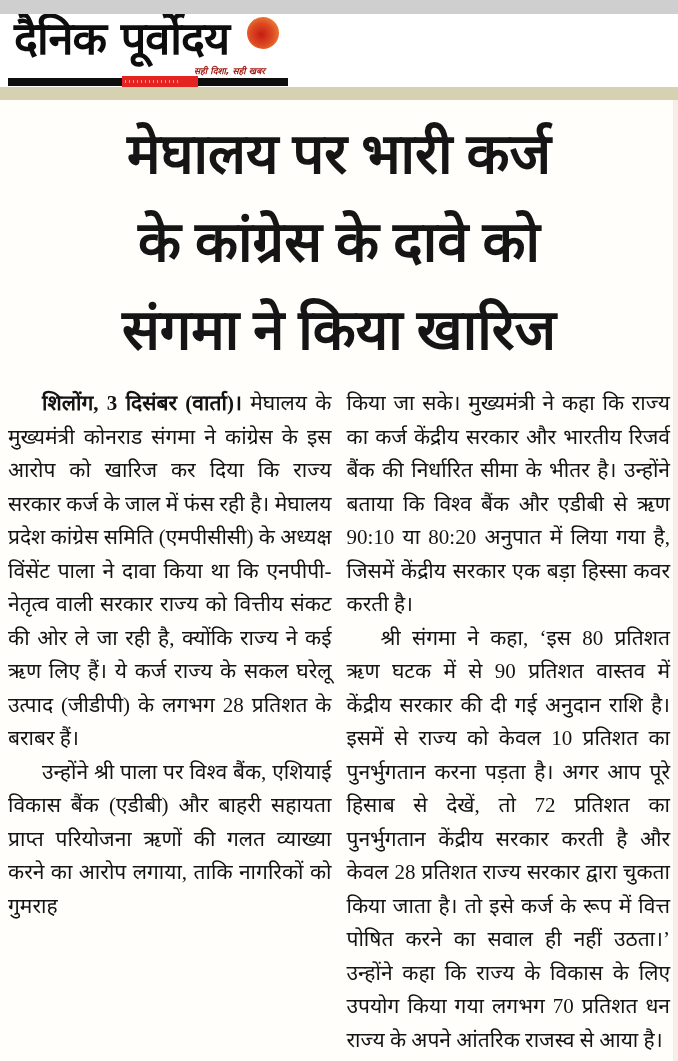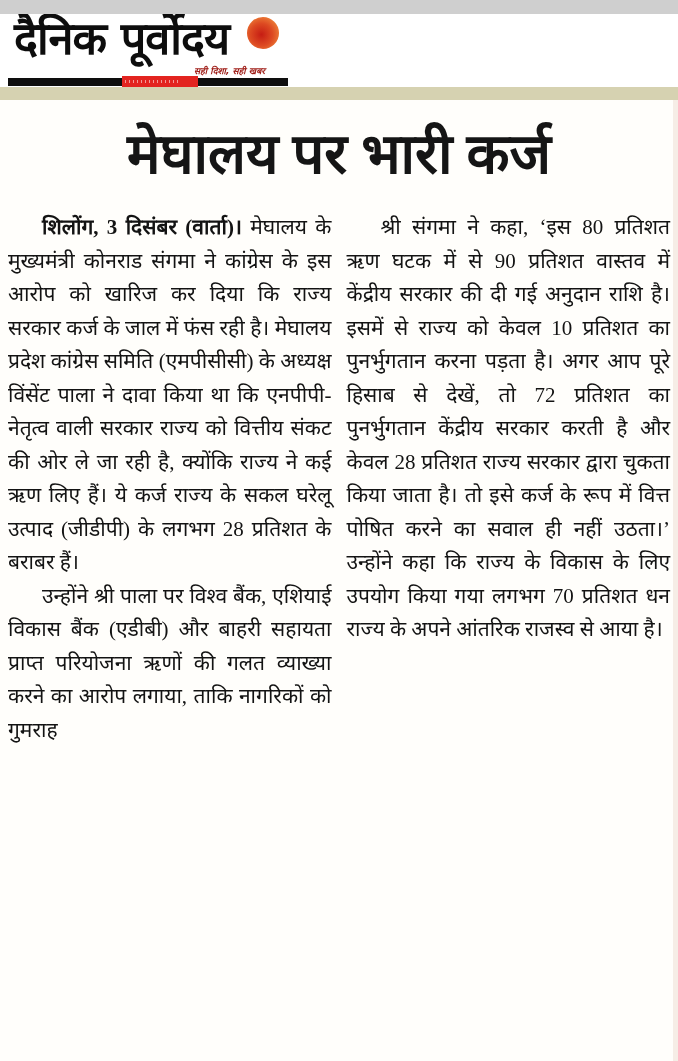--- a/index.html
+++ b/index.html
@@ -62,29 +62,32 @@
     </div>
   </div>
 
   <div class="band"></div>
   <div class="edge-strip"></div>
 
   <div class="content">
 
     <div class="headline">
       <div>मेघालय पर भारी कर्ज</div>
+      <div>के कांग्रेस के दावे को</div>
+      <div>संगमा ने किया खारिज</div>
     </div>
 
     <div class="cols">
 
       <div class="col">
         <p class="para indent"><span class="dateline">शिलोंग, 3 दिसंबर (वार्ता)।</span><span> मेघालय के मुख्यमंत्री कोनराड संगमा ने कांग्रेस के इस आरोप को खारिज कर दिया कि राज्य सरकार कर्ज के जाल में फंस रही है। मेघालय प्रदेश कांग्रेस समिति (एमपीसीसी) के अध्यक्ष विंसेंट पाला ने दावा किया था कि एनपीपी-नेतृत्व वाली सरकार राज्य को वित्तीय संकट की ओर ले जा रही है, क्योंकि राज्य ने कई ऋण लिए हैं। ये कर्ज राज्य के सकल घरेलू उत्पाद (जीडीपी) के लगभग 28 प्रतिशत के बराबर हैं।</span></p>
         <p class="para indent">उन्होंने श्री पाला पर विश्व बैंक, एशियाई विकास बैंक (एडीबी) और बाहरी सहायता प्राप्त परियोजना ऋणों की गलत व्याख्या करने का आरोप लगाया, ताकि नागरिकों को गुमराह</p>
       </div>
 
       <div class="col">
+        <p class="para">किया जा सके। मुख्यमंत्री ने कहा कि राज्य का कर्ज केंद्रीय सरकार और भारतीय रिजर्व बैंक की निर्धारित सीमा के भीतर है। उन्होंने बताया कि विश्व बैंक और एडीबी से ऋण 90:10 या 80:20 अनुपात में लिया गया है, जिसमें केंद्रीय सरकार एक बड़ा हिस्सा कवर करती है।</p>
         <p class="para indent">श्री संगमा ने कहा, ‘इस 80 प्रतिशत ऋण घटक में से 90 प्रतिशत वास्तव में केंद्रीय सरकार की दी गई अनुदान राशि है। इसमें से राज्य को केवल 10 प्रतिशत का पुनर्भुगतान करना पड़ता है। अगर आप पूरे हिसाब से देखें, तो 72 प्रतिशत का पुनर्भुगतान केंद्रीय सरकार करती है और केवल 28 प्रतिशत राज्य सरकार द्वारा चुकता किया जाता है। तो इसे कर्ज के रूप में वित्त पोषित करने का सवाल ही नहीं उठता।’ उन्होंने कहा कि राज्य के विकास के लिए उपयोग किया गया लगभग 70 प्रतिशत धन राज्य के अपने आंतरिक राजस्व से आया है।</p>
       </div>
 
     </div>
   </div>
 
 </div>
 
 </body></html>

